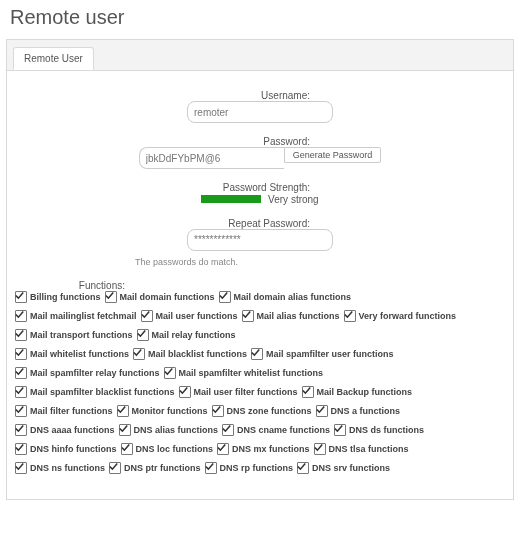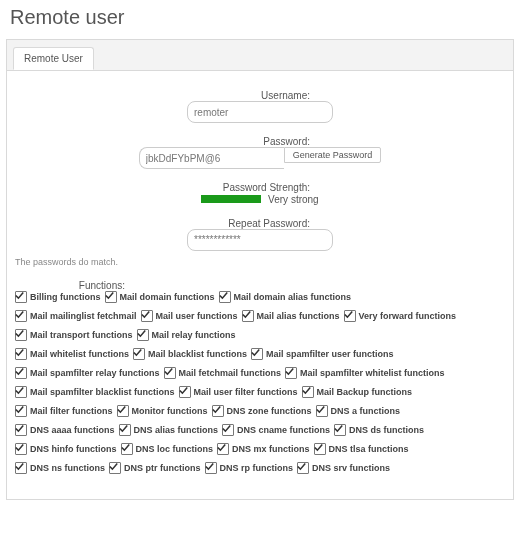--- a/index.html
+++ b/index.html
@@ -113,20 +113,21 @@
   .strength-text {
     font-size: 10px;
     color: #555;
     vertical-align: middle;
   }
   .hint {
     font-size: 9px;
     color: #888;
     margin-top: -4px;
     margin-bottom: 10px;
+    margin-left: 120px;
   }
   .functions-wrap {
     display: flex;
     flex-wrap: wrap;
     gap: 0;
   }
   .func-item {
     display: inline-flex;
     align-items: center;
     margin-right: 4px;
@@ -319,28 +320,20 @@
                 </svg>
               </span>
               <span class="func-label">Mail spamfilter relay functions</span>
             </span>
             <span class="func-item">
               <span class="cb">
                 <svg viewBox="0 0 12 12">
                   <path d="M1 6 L4.5 9.5 L11 2" stroke="#333" stroke-width="2" fill="none"></path>
                 </svg>
               </span>
-              <span class="func-label">Mail fetchmail functions</span>
-            </span>
-            <span class="func-item">
-              <span class="cb">
-                <svg viewBox="0 0 12 12">
-                  <path d="M1 6 L4.5 9.5 L11 2" stroke="#333" stroke-width="2" fill="none"></path>
-                </svg>
-              </span>
               <span class="func-label">Mail spamfilter whitelist functions</span>
             </span>
             <span class="func-row-break"></span>
             <span class="func-item">
               <span class="cb">
                 <svg viewBox="0 0 12 12">
                   <path d="M1 6 L4.5 9.5 L11 2" stroke="#333" stroke-width="2" fill="none"></path>
                 </svg>
               </span>
               <span class="func-label">Mail spamfilter blacklist functions</span>

